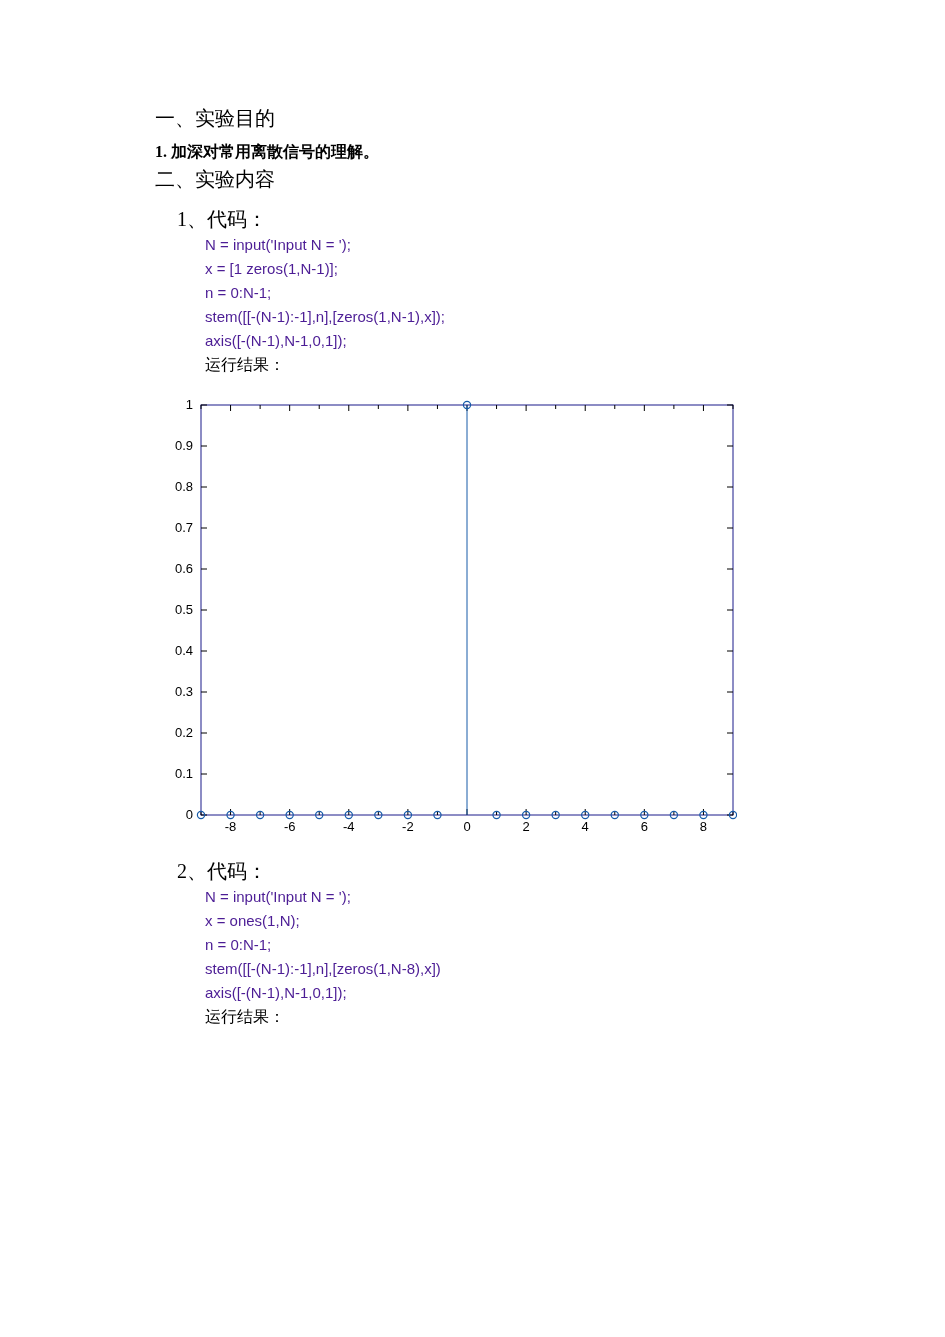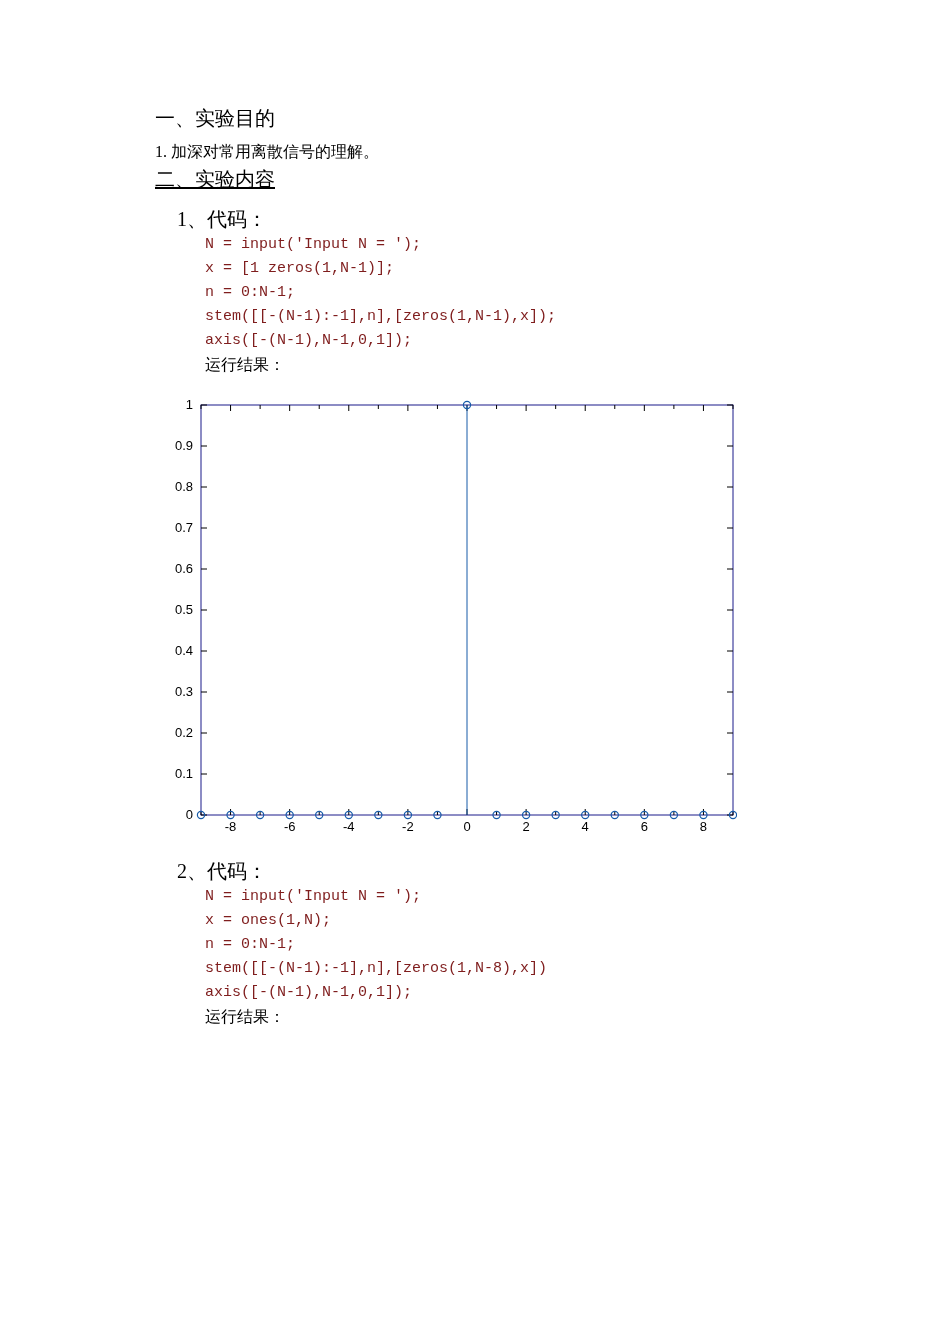--- a/index.html
+++ b/index.html
@@ -14,38 +14,38 @@
     width: 791px;
     min-height: 1337px;
     box-sizing: border-box;
     padding: 105px 120px 0 155px;
     background: #fff;
   }
   .h1 {
     font-size: 20px;
     margin: 0 0 8px 0;
   }
-  .indent-1 { margin-left: 22px; }
+  .indent-1 { margin-left: 22px; font-weight: bold; }
   .indent-2 { margin-left: 50px; }
   .li {
     font-size: 16px;
     line-height: 24px;
     margin: 2px 0;
   }
   .sub-head {
     font-size: 20px;
     line-height: 24px;
     margin: 14px 0 2px 22px;
   }
   .code {
-    font-family: Liberation Mono, monospace;
+    font-family: Liberation Sans, sans-serif;
     font-size: 15px;
     line-height: 24px;
     white-space: pre;
-    color: #7f1d1d;
+    color: #4c1d95;
   }
   .run-label {
     font-family: "SimSun", "Songti SC", serif;
     font-size: 16px;
     line-height: 24px;
     margin-top: 0;
   }
   .chart-wrap {
     margin: 20px 0 22px 0;
   }
@@ -61,21 +61,21 @@
   .stem-marker { fill: none; stroke: #165aa8; stroke-width: 1.2; }
 </style>
 </head>
 <body>
 
 <div class="page">
 
   <div class="h1">一、实验目的</div>
   <div class="li indent-1">1. 加深对常用离散信号的理解。</div>
 
-  <div class="h1" style="text-decoration:underline;">二、实验内容</div>
+  <div class="h1" style="">二、实验内容</div>
 
   <div class="sub-head">1、代码：</div>
   <div class="indent-2">
     <div class="code">N = input('Input N = ');</div>
     <div class="code">x = [1 zeros(1,N-1)];</div>
     <div class="code">n = 0:N-1;</div>
     <div class="code">stem([[-(N-1):-1],n],[zeros(1,N-1),x]);</div>
     <div class="code">axis([-(N-1),N-1,0,1]);</div>
     <div class="run-label">运行结果：</div>
   </div>

